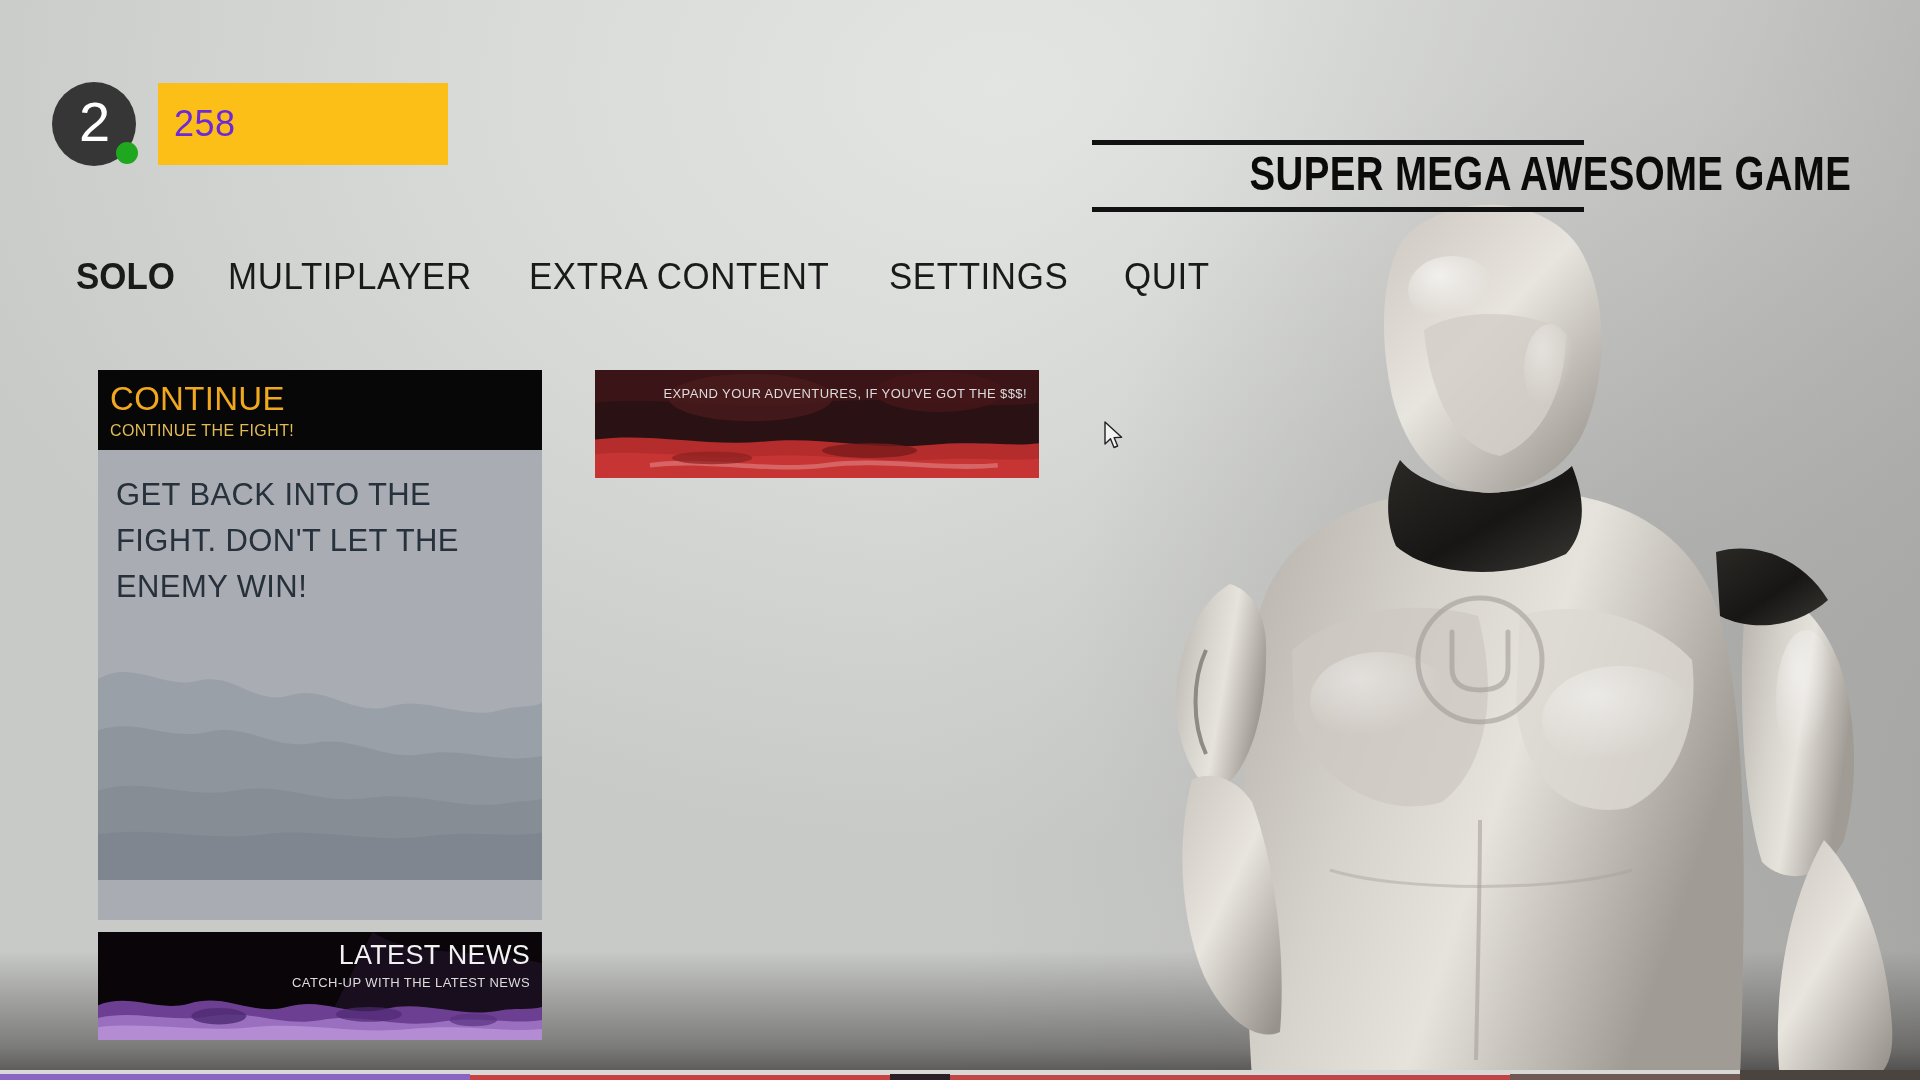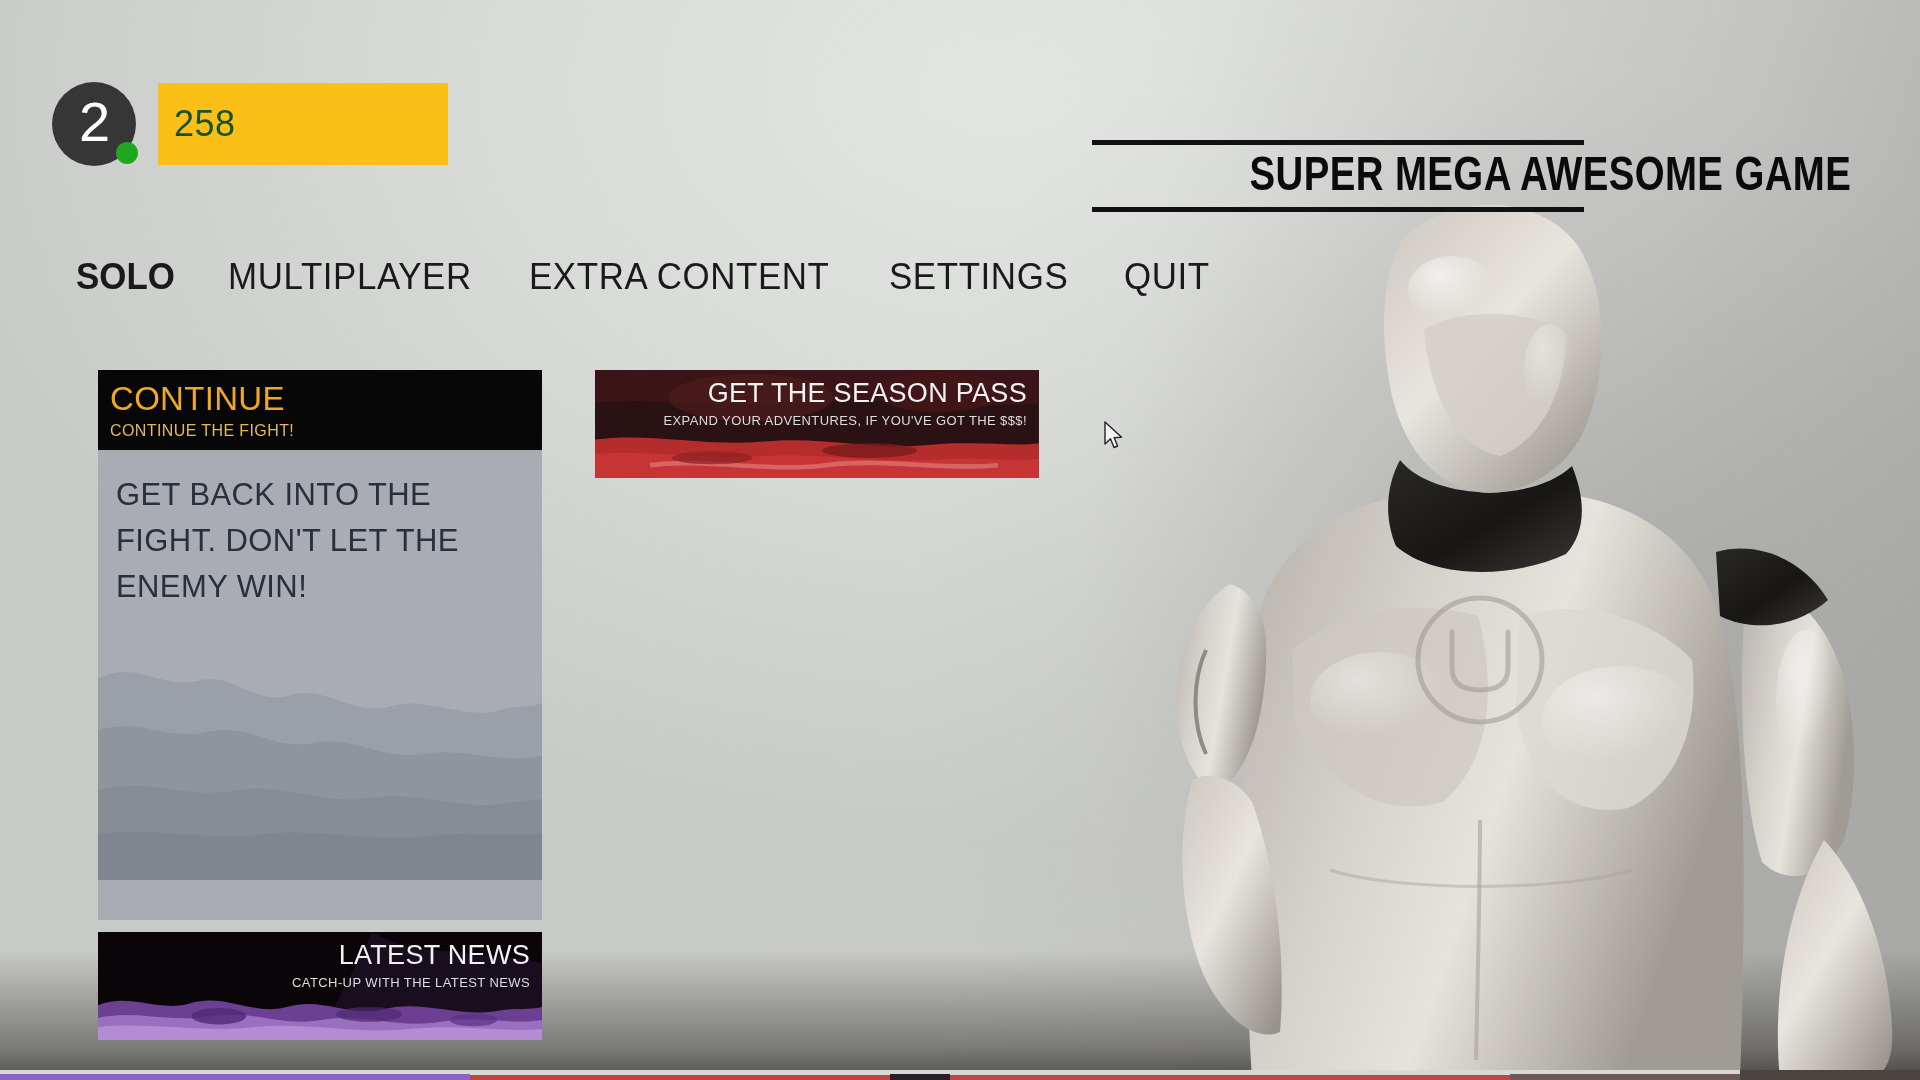--- a/index.html
+++ b/index.html
@@ -43,21 +43,21 @@
   }
   .status-dot {
     position:absolute; right:-2px; bottom:2px; width:22px; height:22px;
     border-radius:50%; background:#1fa81f;
   }
   .score-bar {
     margin-left:22px; width:290px; height:82px; background:#fbbf17;
     display:flex; align-items:center; padding-left:16px;
   }
   .score-value {
-    font-size:36px; font-weight:400; color:#14532d; letter-spacing:0.5px;
+    font-size:36px; font-weight:400; color:#6d28d9; letter-spacing:0.5px;
   }
 
   
   .title-plate { position:absolute; right:64px; top:140px; text-align:right; }
   .title-plate .rule { height:5px; background:#111111; width:492px; }
   .title-plate .rule.bot { margin-top:2px; }
   .title-text {
     font-family:"Liberation Sans Narrow","Liberation Sans", sans-serif;
     font-weight:bold; font-size:48px; line-height:54px;
     letter-spacing:0.5px; color:#0b0b0b; white-space:nowrap;
@@ -303,21 +303,20 @@
           <ellipse cx="376" cy="24" rx="70" ry="22" fill="#451719" opacity="0.8"></ellipse>
           <path d="M0 76 C60 68 120 84 186 78 C250 72 300 88 364 82
                    C418 77 454 84 485 80 L485 118 L0 118 Z" fill="#b52c2c"></path>
           <path d="M0 92 C54 86 118 98 182 94 C248 90 300 102 366 98
                    C420 95 456 100 485 97 L485 118 L0 118 Z" fill="#c63434"></path>
           <path d="M60 104 C120 96 190 112 252 104 C316 96 380 110 440 104" fill="none" stroke="#e07a7a" stroke-width="5" opacity="0.7"></path>
           <ellipse cx="300" cy="88" rx="52" ry="8" fill="#7c1c1c" opacity="0.8"></ellipse>
           <ellipse cx="128" cy="96" rx="44" ry="7" fill="#8a2020" opacity="0.7"></ellipse>
         </svg>
         <div class="small-head">
-          <div class="small-title">GET THE SEASON PASS</div>
           <div class="small-sub">EXPAND YOUR ADVENTURES, IF YOU'VE GOT THE $$$!</div>
         </div>
       </div>
 
     </div>
   </div>
 
   <svg class="bottom-strip" viewBox="0 0 1920 10" preserveAspectRatio="none" aria-hidden="true">
     <rect width="1920" height="10" fill="#d7d9d7"></rect>
     <rect x="0" y="4" width="470" height="6" fill="#8a63c4"></rect>

